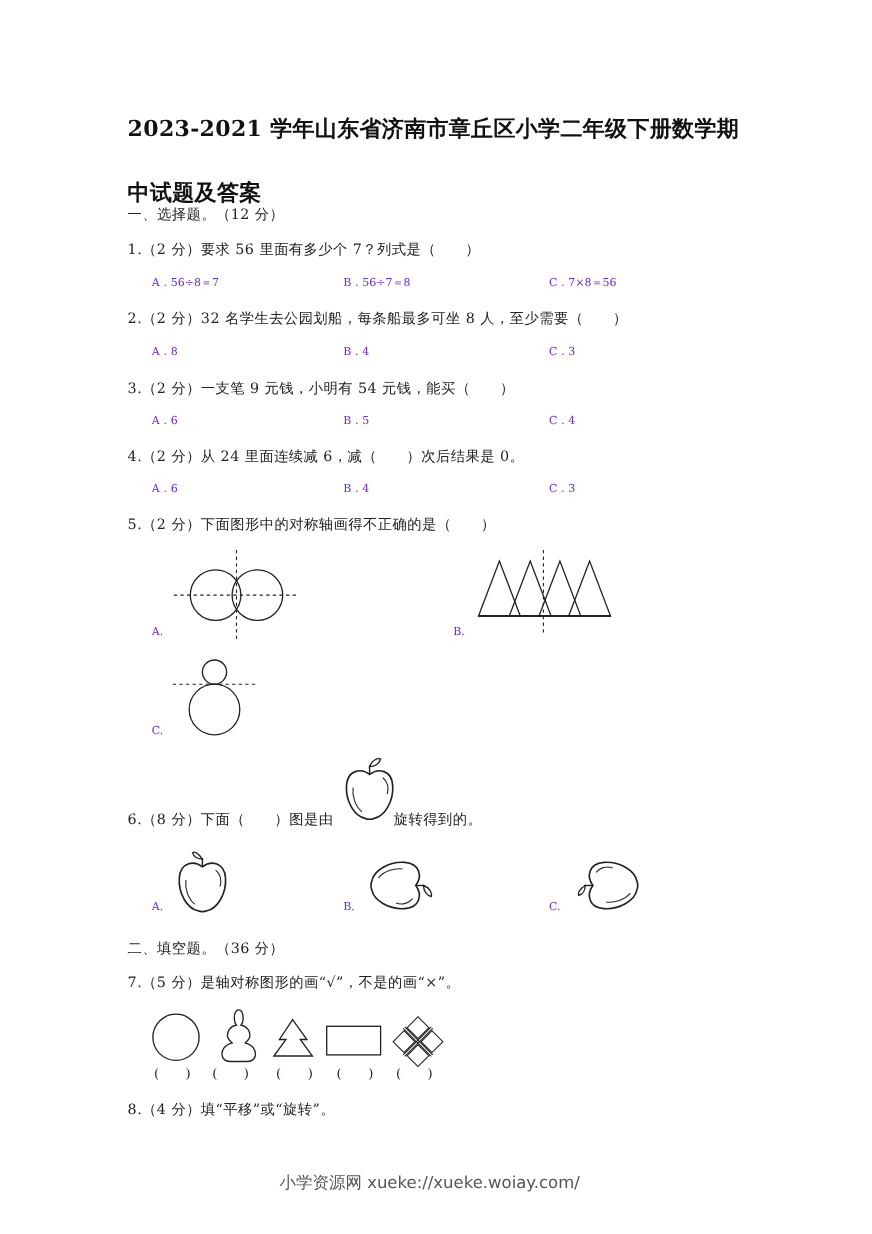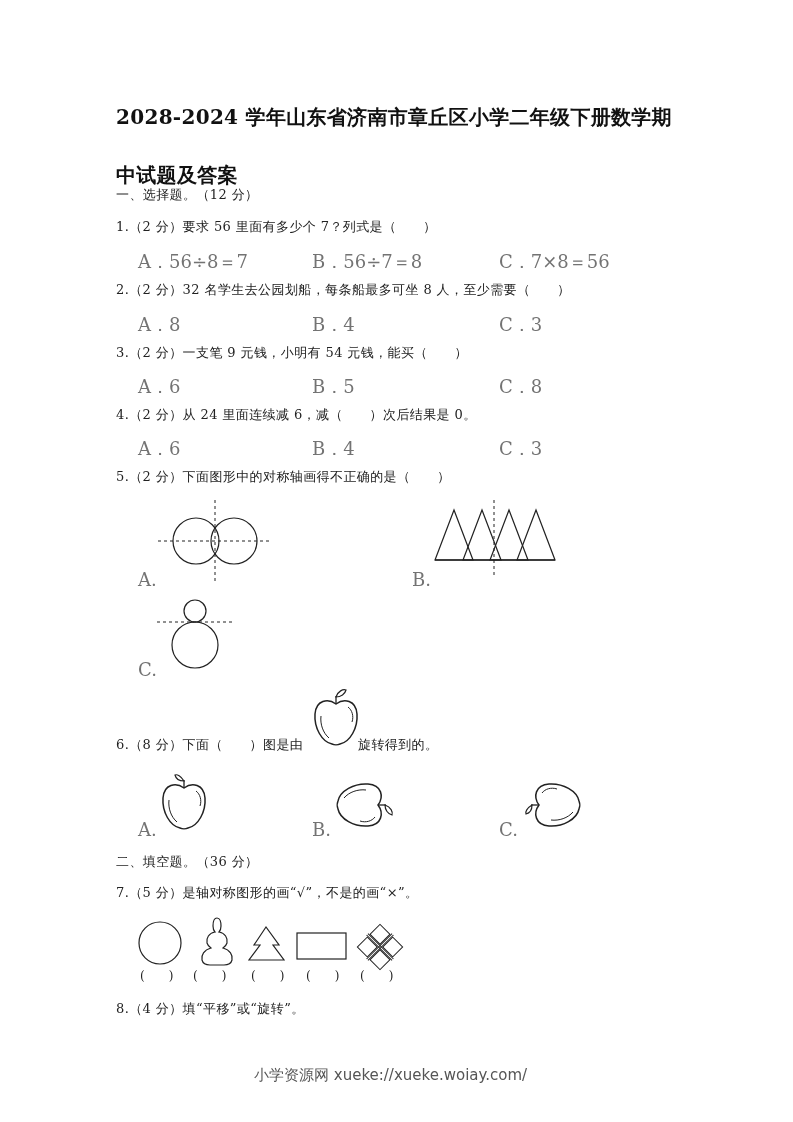--- a/index.html
+++ b/index.html
@@ -6,50 +6,50 @@
     body {
       width: 793px; height: 1122px; position: relative; overflow: hidden;
       font-family: "DejaVu Serif", "Liberation Serif", serif; color: #1a1a1a;
     }
     .abs { position: absolute; }
     .title {
       font-family: "DejaVu Serif", "Liberation Serif", serif;
       font-weight: bold; font-size: 20px; color: #111; white-space: nowrap; letter-spacing: 0.3px;
     }
     .line { font-size: 13px; white-space: nowrap; color: #222; letter-spacing: 0.4px; }
-    .opt { font-size: 18px; white-space: nowrap; color: #737373; }
+    .opt { font-size: 10px; white-space: nowrap; color: #6d28d9; }
     .footer {
       font-family: "DejaVu Sans", "Liberation Sans", sans-serif;
       font-size: 15px; color: #555; white-space: nowrap;
     }
     svg { position: absolute; overflow: visible; }
     .paren { font-size: 12px; color: #222; }
   </style>
 </head>
 <body>
 
-<div class="abs title" style="left:116px; top:104px;">2028-2024 学年山东省济南市章丘区小学二年级下册数学期</div>
+<div class="abs title" style="left:116px; top:104px;">2023-2021 学年山东省济南市章丘区小学二年级下册数学期</div>
 <div class="abs title" style="left:116px; top:146px;margin-top:16px;">中试题及答案</div>
 
 <div class="abs line" style="left:116px; top:186px;">一、选择题。（12 分）</div>
 
 <div class="abs line" style="left:116px; top:218px;">1.（2 分）要求 56 里面有多少个 7？列式是（　　）</div>
 <div class="abs opt" style="left:138px; top:250px;">A．56÷8＝7</div>
 <div class="abs opt" style="left:312px; top:250px;">B．56÷7＝8</div>
 <div class="abs opt" style="left:499px; top:250px;">C．7×8＝56</div>
 
 <div class="abs line" style="left:116px; top:281px;">2.（2 分）32 名学生去公园划船，每条船最多可坐 8 人，至少需要（　　）</div>
 <div class="abs opt" style="left:138px; top:313px;">A．8</div>
 <div class="abs opt" style="left:312px; top:313px;">B．4</div>
 <div class="abs opt" style="left:499px; top:313px;">C．3</div>
 
 <div class="abs line" style="left:116px; top:344px;">3.（2 分）一支笔 9 元钱，小明有 54 元钱，能买（　　）</div>
 <div class="abs opt" style="left:138px; top:375px;">A．6</div>
 <div class="abs opt" style="left:312px; top:375px;">B．5</div>
-<div class="abs opt" style="left:499px; top:375px;">C．8</div>
+<div class="abs opt" style="left:499px; top:375px;">C．4</div>
 
 <div class="abs line" style="left:116px; top:406px;">4.（2 分）从 24 里面连续减 6，减（　　）次后结果是 0。</div>
 <div class="abs opt" style="left:138px; top:437px;">A．6</div>
 <div class="abs opt" style="left:312px; top:437px;">B．4</div>
 <div class="abs opt" style="left:499px; top:437px;">C．3</div>
 
 <div class="abs line" style="left:116px; top:468px;">5.（2 分）下面图形中的对称轴画得不正确的是（　　）</div>
 
 <svg style="left:155px; top:498px;" width="120" height="90">
   <circle cx="41" cy="43" r="23" fill="none" stroke="#222" stroke-width="1.2"></circle>

